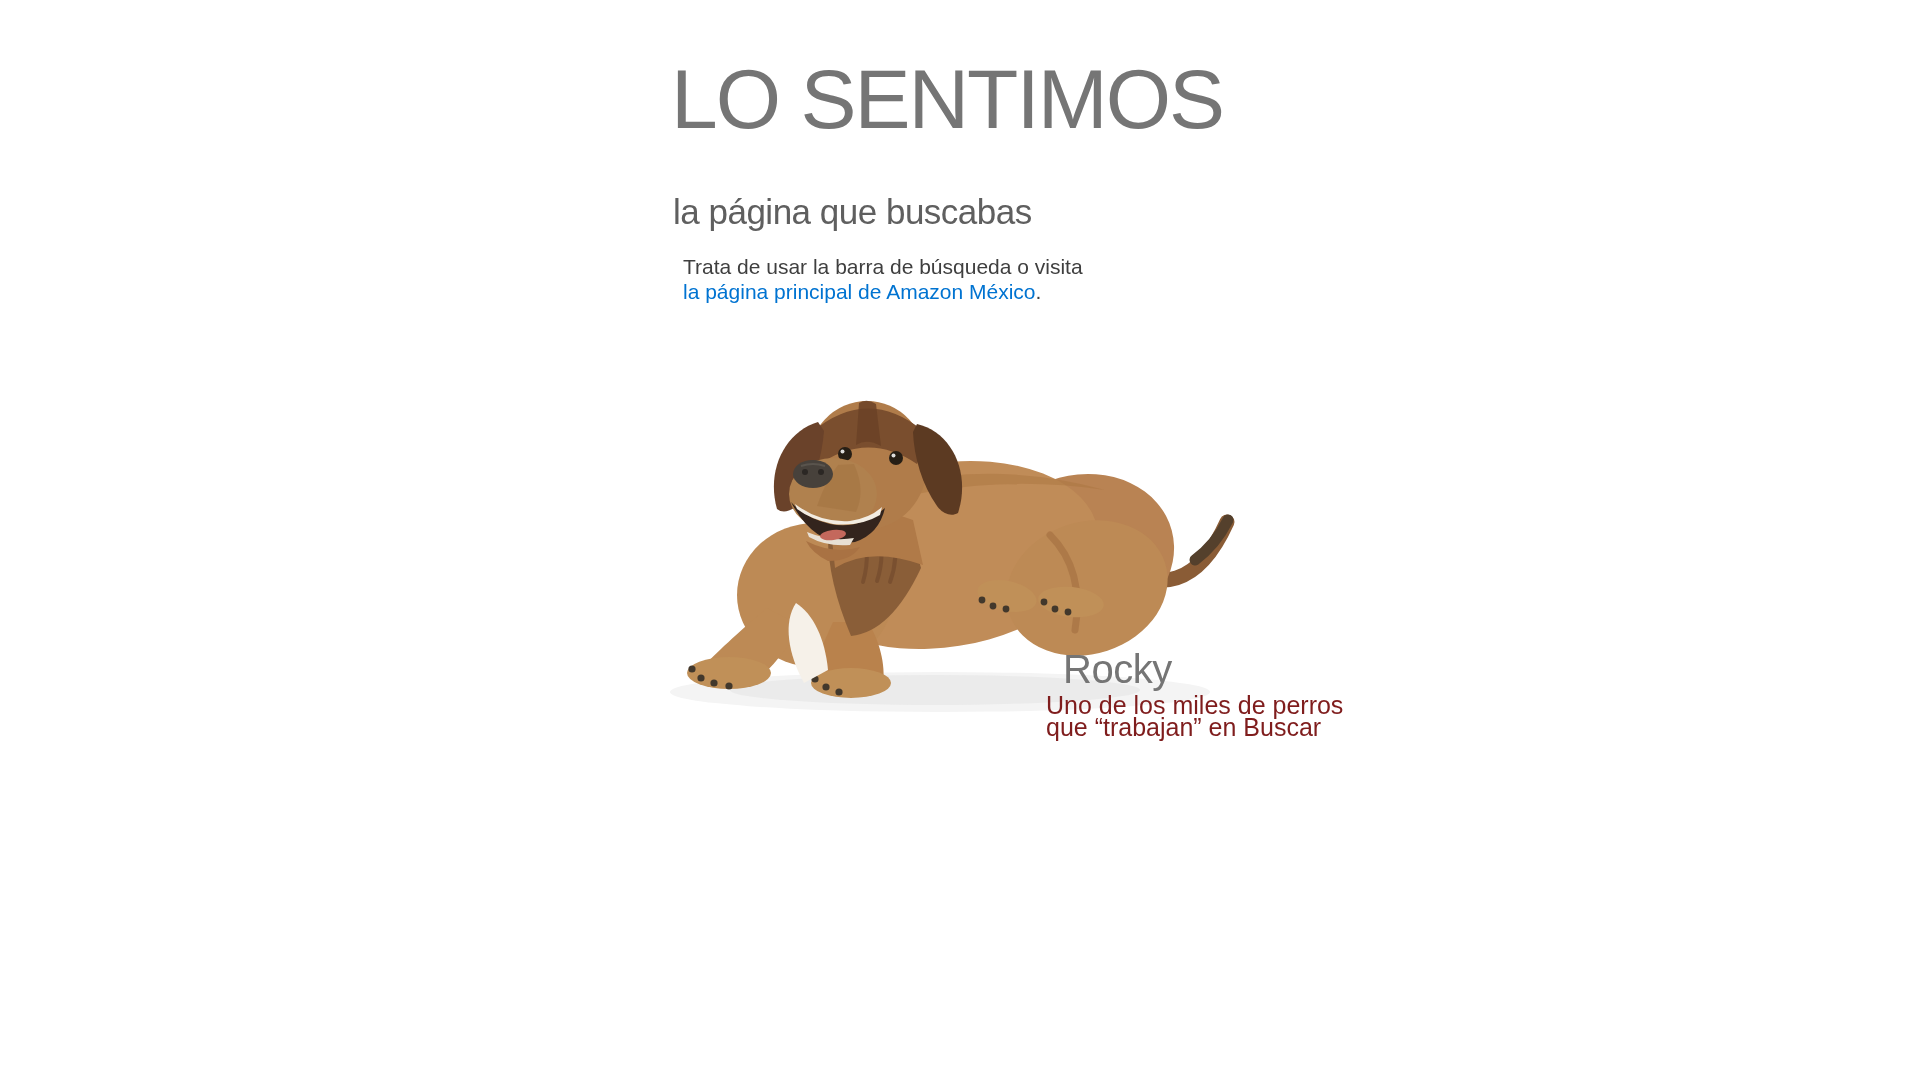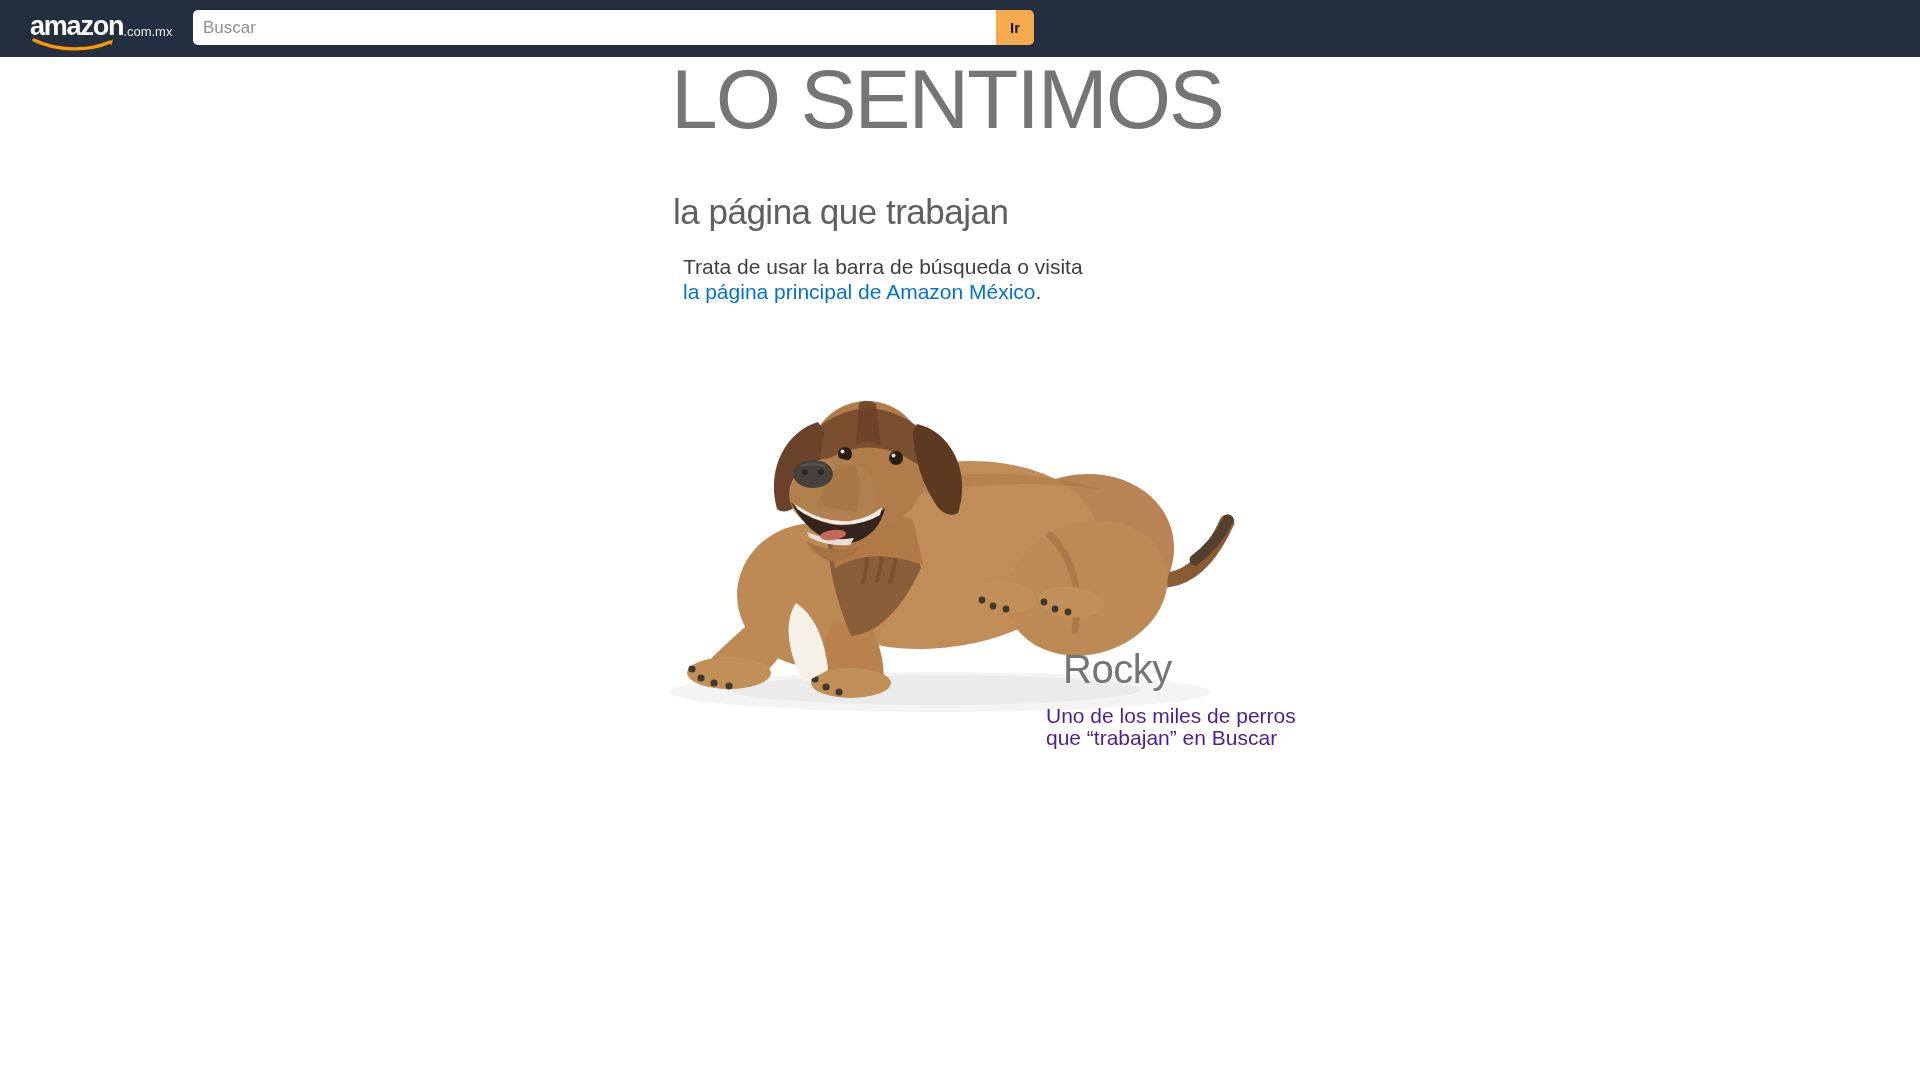--- a/index.html
+++ b/index.html
@@ -37,50 +37,33 @@
   .err-help { position:absolute; left:683px; top:254px; font-size:21px; color:#3f3f3f;
               line-height:25px; }
   .home-link { color:var(--link-blue,#0073d1); text-decoration:none; cursor:pointer; }
   .link-suffix { color:#3f3f3f; }
 
   
   .dog-wrap { position:absolute; left:655px; top:370px; width:600px; height:350px; }
   .dog-caption { position:absolute; left:1046px; top:648px; }
   .dog-name { font-size:40px; font-weight:300; color:#757575; line-height:42px;
               letter-spacing:-0.5px;margin-left:17px; }
-  .dog-sub { margin-top:15px; font-size:21px; color:#4c1d95; line-height:22px; }
+  .dog-sub { margin-top:4px; font-size:25px; color:#7f1d1d; line-height:22px; }
 </style>
 </head>
 <body>
 
 <div id="stage">
 
-  <header class="site-header">
-    <a class="logo">
-      <span class="logo-word">
-        <span>amazon</span>
-        <svg class="logo-smile" viewBox="0 0 84 14" preserveAspectRatio="none">
-          <path d="M2,2 C26,14 58,13 78,4" fill="none" stroke="#ff9900" stroke-width="3.4" stroke-linecap="round"></path>
-          <path d="M78,4 L81,1 L79.5,8 Z" fill="#ff9900"></path>
-        </svg>
-      </span>
-      <span class="logo-suffix">.com.mx</span>
-    </a>
-
-    <form class="search-form">
-      <input class="search-input" type="text" placeholder="Buscar" style="">
-      <button class="search-go" type="button">Ir</button>
-    </form>
-  </header>
 
   <h1 class="err-title">LO SENTIMOS</h1>
 
   <p class="err-sub">
     <br>
-    <span>la página que trabajan</span>
+    <span>la página que buscabas</span>
   </p>
 
   <p class="err-help">
     <span>Trata de usar la barra de búsqueda o visita</span><br>
     <a class="home-link">la página principal de Amazon México</a><span class="link-suffix">.</span>
   </p>
 
   <div class="dog-wrap">
     <svg viewBox="0 0 600 350" width="600" height="350">
 

